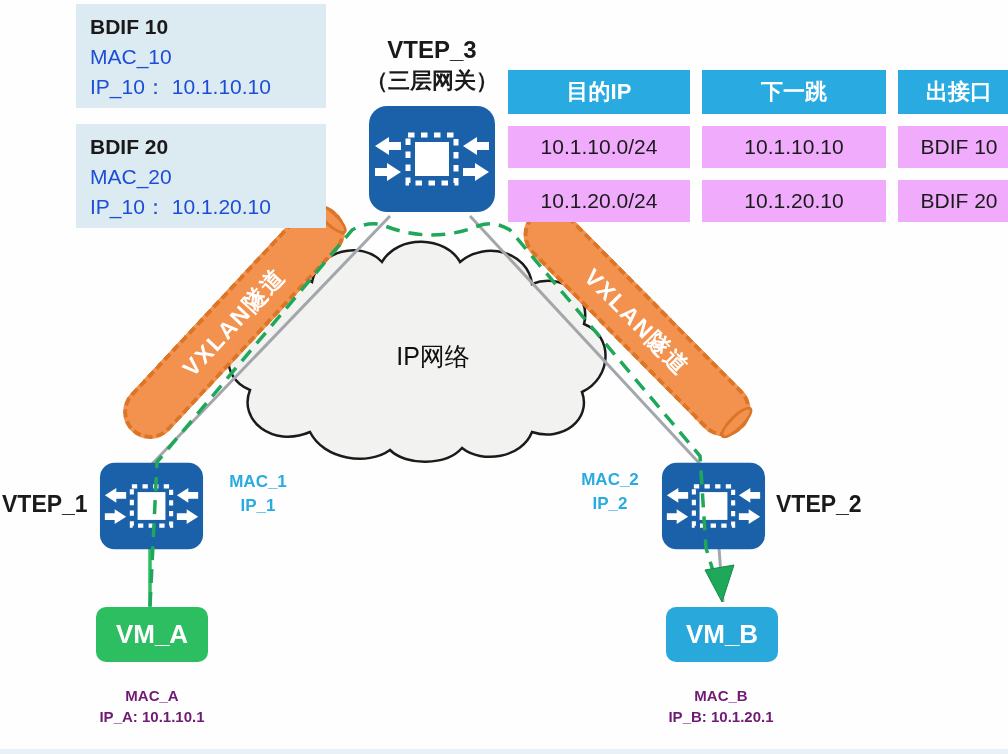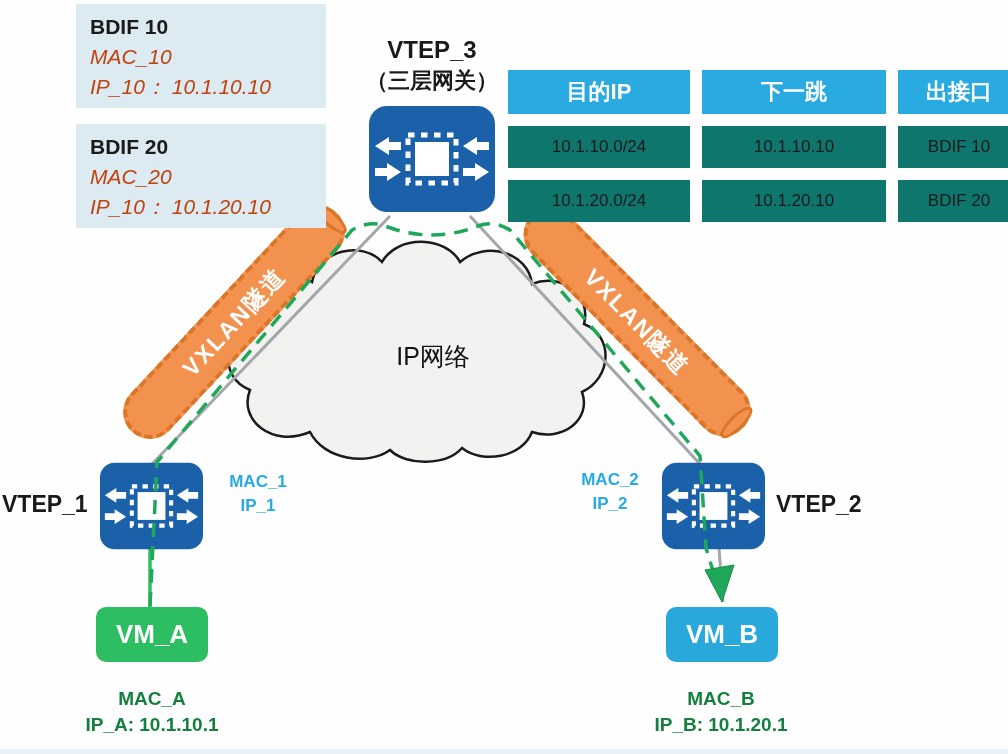--- a/index.html
+++ b/index.html
@@ -11,38 +11,38 @@
   svg.layer { position:absolute; left:0; top:0; pointer-events:none; }
   .z1 { z-index:1; } .z3 { z-index:3; } .z5 { z-index:5; }
 
   
   .info-box {
     position:absolute; left:76px; width:250px; height:104px; z-index:4;
     background:#dceaf2; padding:8px 14px; box-sizing:border-box;
     font-size:21px; line-height:1.42;
   }
   .info-box .ib-title { color:#1a1a1a; font-weight:600; }
-  .info-box .ib-line  { color:#c2410c;font-style:italic; }
+  .info-box .ib-line  { color:#1d4ed8; }
 
   
   .vtep3-title {
     position:absolute; left:342px; top:34px; width:180px; z-index:4;
     text-align:center; color:#1a1a1a; font-size:24px; font-weight:600; line-height:1.35;
   }
   .vtep3-sub { font-size:22px; font-weight:600; }
 
   
   .route-table {
     position:absolute; left:508px; top:70px; z-index:4;
     display:grid; grid-template-columns:182px 184px 122px;
     grid-template-rows:44px 42px 42px; gap:12px;
   }
   .rt-cell { display:flex; align-items:center; justify-content:center; }
   .rt-head { background:#29abe2; color:#ffffff; font-size:22px; font-weight:600; }
-  .rt-data { background:#0f766e; color:#1a1a1a; font-size:17px; }
+  .rt-data { background:#f0abfc; color:#1a1a1a; font-size:21px; }
 
   
   .tunnel {
     position:absolute; width:300px; height:54px; z-index:2;
     background:#f2924e; border:4px dashed #db7527; border-radius:29px;
     box-sizing:border-box; display:flex; align-items:center; justify-content:center;
   }
   .tunnel-label {
     color:#ffffff; font-size:23px; font-weight:700; letter-spacing:2px; white-space:nowrap;
   }
@@ -72,21 +72,21 @@
   
   .vm-box {
     position:absolute; width:112px; height:55px; z-index:4; border-radius:10px;
     display:flex; align-items:center; justify-content:center;
     color:#ffffff; font-size:26px; font-weight:700;
   }
   #vm-a { left:96px;  top:607px; background:#2ebe62; }
   #vm-b { left:666px; top:607px; background:#29a8dc; }
   .vm-caption {
     position:absolute; z-index:4; width:210px; text-align:center;
-    color:#15803d; font-size:19px; font-weight:600; line-height:1.38;
+    color:#701a75; font-size:15px; font-weight:600; line-height:1.38;
   }
   #vm-a-caption { left:47px;  top:686px; }
   #vm-b-caption { left:616px; top:686px; }
 
   .bottom-strip { position:absolute; left:0; bottom:0; width:1008px; height:5px;
     background:#e9f1f7; z-index:1; }
 </style>
 </head>
 <body>
 

